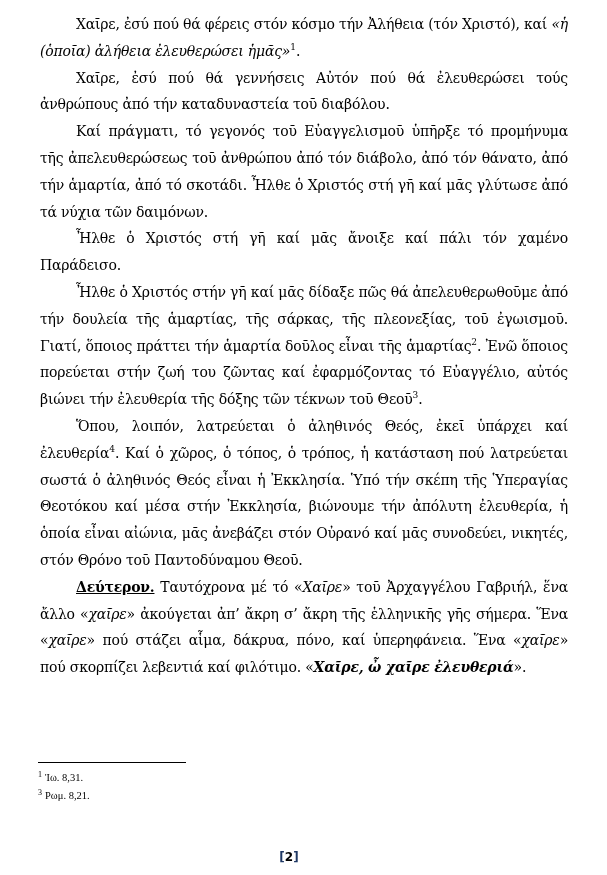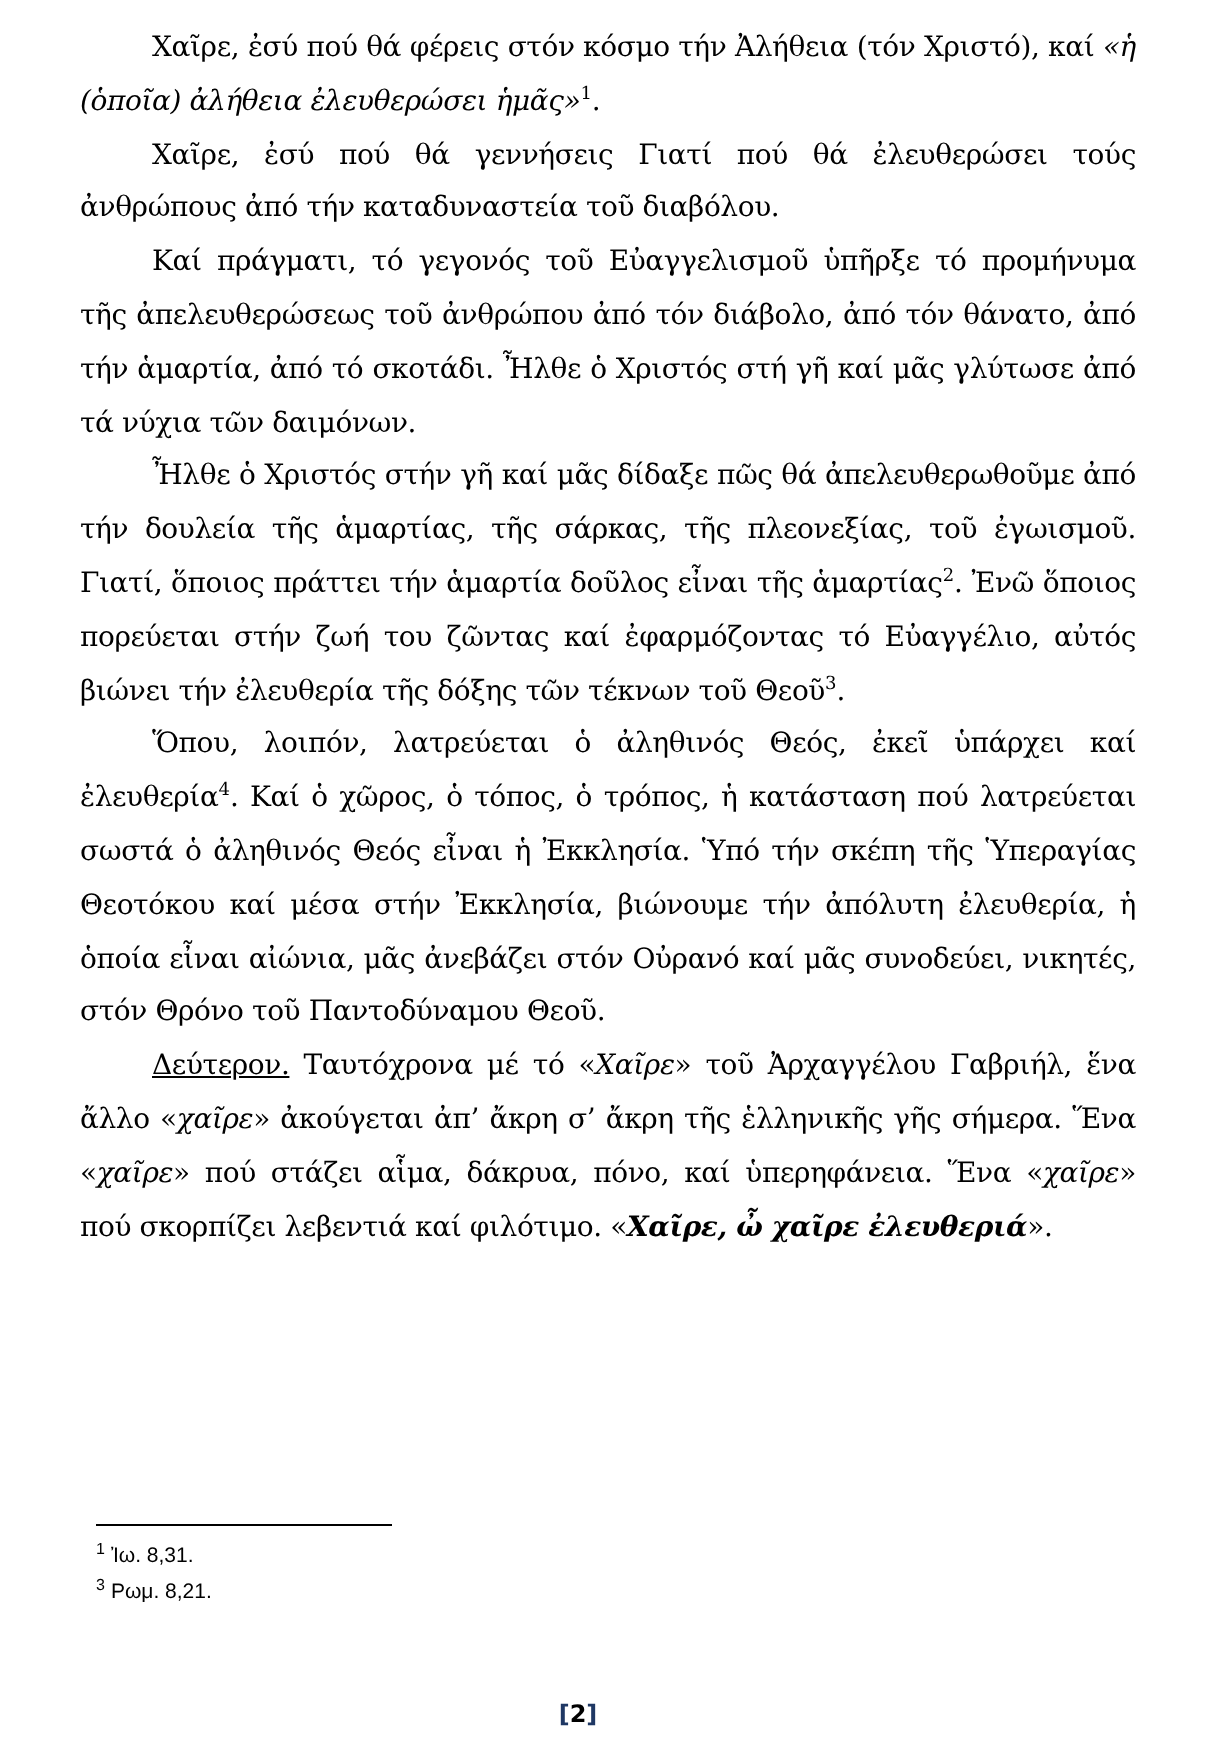--- a/index.html
+++ b/index.html
@@ -20,29 +20,29 @@
     width: 528px;
     max-height: 744px;
     overflow: hidden;
     text-align: justify;
     font-size: 14px;
     line-height: 26.8px;
     letter-spacing: -0.2px;
   }
   .body-text p { margin: 0; text-indent: 36px; }
   .it  { font-style: italic; }
-  .bu  { font-weight: normal; text-decoration: underline; }
+  .bu  { font-weight: bold; text-decoration: underline; }
   .biu { font-weight: bold; font-style: italic; }
   .sup { font-size: 9px; vertical-align: super; line-height: 0; letter-spacing: 0; }
   .footnotes {
     position: absolute;
-    left: 48px;
+    left: 38px;
     top: 762px;
     width: 530px;
-    font-family: Liberation Sans, sans-serif;
+    font-family: Liberation Serif, serif;
     font-size: 10.5px;
     line-height: 18px;
   }
   .fn-sep {
     width: 148px;
     border-top: 1px solid #000000;
     margin-bottom: 6px;
   }
   .fn-num {
     font-size: 8px;
@@ -63,22 +63,23 @@
   }
   .bracket { color: #1F3864; }
 </style>
 </head>
 <body>
 
 <div class="page">
 
   <div class="body-text">
     <p><span>Χαῖρε, ἐσύ πού θά φέρεις στόν κόσμο τήν Ἀλήθεια (τόν Χριστό), καί </span><span class="it">«ἡ (ὁποῖα) ἀλήθεια ἐλευθερώσει ἡμᾶς»</span><span class="sup">1</span><span>.</span></p>
-    <p><span>Χαῖρε, ἐσύ πού θά γεννήσεις Γιατί πού θά ἐλευθερώσει τούς ἀνθρώπους ἀπό τήν καταδυναστεία τοῦ διαβόλου.</span></p>
+    <p><span>Χαῖρε, ἐσύ πού θά γεννήσεις Αὐτόν πού θά ἐλευθερώσει τούς ἀνθρώπους ἀπό τήν καταδυναστεία τοῦ διαβόλου.</span></p>
     <p><span>Καί πράγματι, τό γεγονός τοῦ Εὐαγγελισμοῦ ὑπῆρξε τό προμήνυμα τῆς ἀπελευθερώσεως τοῦ ἀνθρώπου ἀπό τόν διάβολο, ἀπό τόν θάνατο, ἀπό τήν ἁμαρτία, ἀπό τό σκοτάδι. Ἦλθε ὁ Χριστός στή γῆ καί μᾶς γλύτωσε ἀπό τά νύχια τῶν δαιμόνων.</span></p>
+    <p><span>Ἦλθε ὁ Χριστός στή γῆ καί μᾶς ἄνοιξε καί πάλι τόν χαμένο Παράδεισο.</span></p>
     <p><span>Ἦλθε ὁ Χριστός στήν γῆ καί μᾶς δίδαξε πῶς θά ἀπελευθερωθοῦμε ἀπό τήν δουλεία τῆς ἁμαρτίας, τῆς σάρκας, τῆς πλεονεξίας, τοῦ ἐγωισμοῦ. Γιατί, ὅποιος πράττει τήν ἁμαρτία δοῦλος εἶναι τῆς ἁμαρτίας</span><span class="sup">2</span><span>. Ἐνῶ ὅποιος πορεύεται στήν ζωή του ζῶντας καί ἐφαρμόζοντας τό Εὐαγγέλιο, αὐτός βιώνει τήν ἐλευθερία τῆς δόξης τῶν τέκνων τοῦ Θεοῦ</span><span class="sup">3</span><span>.</span></p>
     <p><span>Ὅπου, λοιπόν, λατρεύεται ὁ ἀληθινός Θεός, ἐκεῖ ὑπάρχει καί ἐλευθερία</span><span class="sup">4</span><span>. Καί ὁ χῶρος, ὁ τόπος, ὁ τρόπος, ἡ κατάσταση πού λατρεύεται σωστά ὁ ἀληθινός Θεός εἶναι ἡ Ἐκκλησία. Ὑπό τήν σκέπη τῆς Ὑπεραγίας Θεοτόκου καί μέσα στήν Ἐκκλησία, βιώνουμε τήν ἀπόλυτη ἐλευθερία, ἡ ὁποία εἶναι αἰώνια, μᾶς ἀνεβάζει στόν Οὐρανό καί μᾶς συνοδεύει, νικητές, στόν Θρόνο τοῦ Παντοδύναμου Θεοῦ.</span></p>
     <p><span class="bu">Δεύτερον.</span><span> Ταυτόχρονα μέ τό «</span><span class="it">Χαῖρε</span><span>» τοῦ Ἀρχαγγέλου Γαβριήλ, ἕνα ἄλλο «</span><span class="it">χαῖρε</span><span>» ἀκούγεται ἀπ’ ἄκρη σ’ ἄκρη τῆς ἑλληνικῆς γῆς σήμερα. Ἕνα «</span><span class="it">χαῖρε</span><span>» πού στάζει αἷμα, δάκρυα, πόνο, καί ὑπερηφάνεια. Ἕνα «</span><span class="it">χαῖρε</span><span>» πού σκορπίζει λεβεντιά καί φιλότιμο. «</span><span class="biu">Χαῖρε, ὦ χαῖρε ἐλευθεριά</span><span>».</span></p>
   </div>
 
   <div class="footnotes">
     <div class="fn-sep"></div>
     <div><span class="fn-num">1</span><span>Ἰω. 8,31.</span></div>
     <div><span class="fn-num">3</span><span>Ρωμ. 8,21.</span></div>
   </div>

